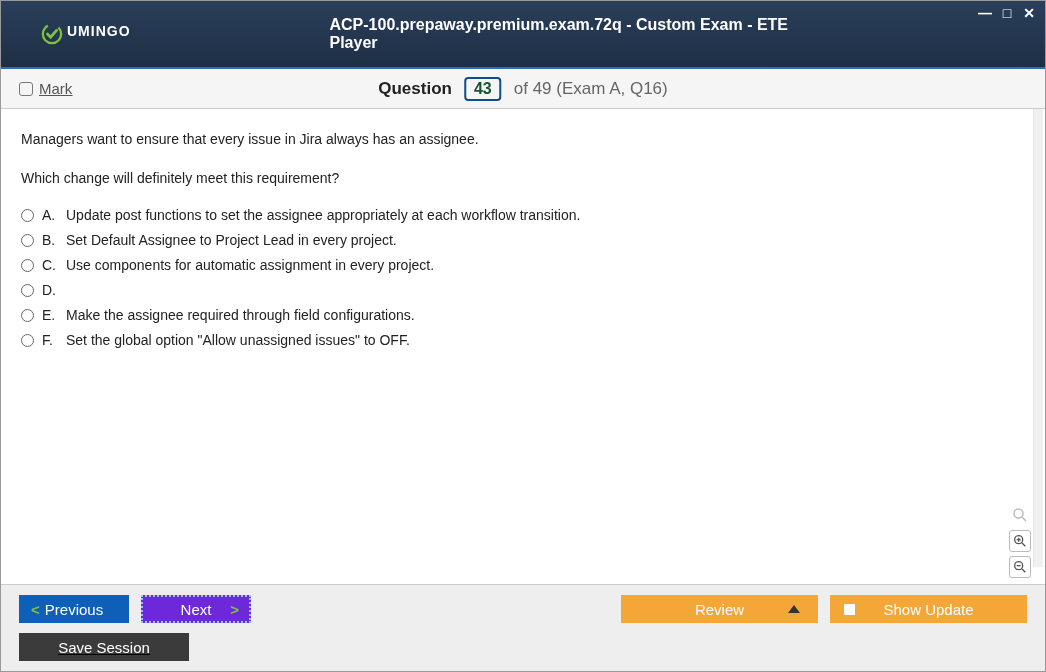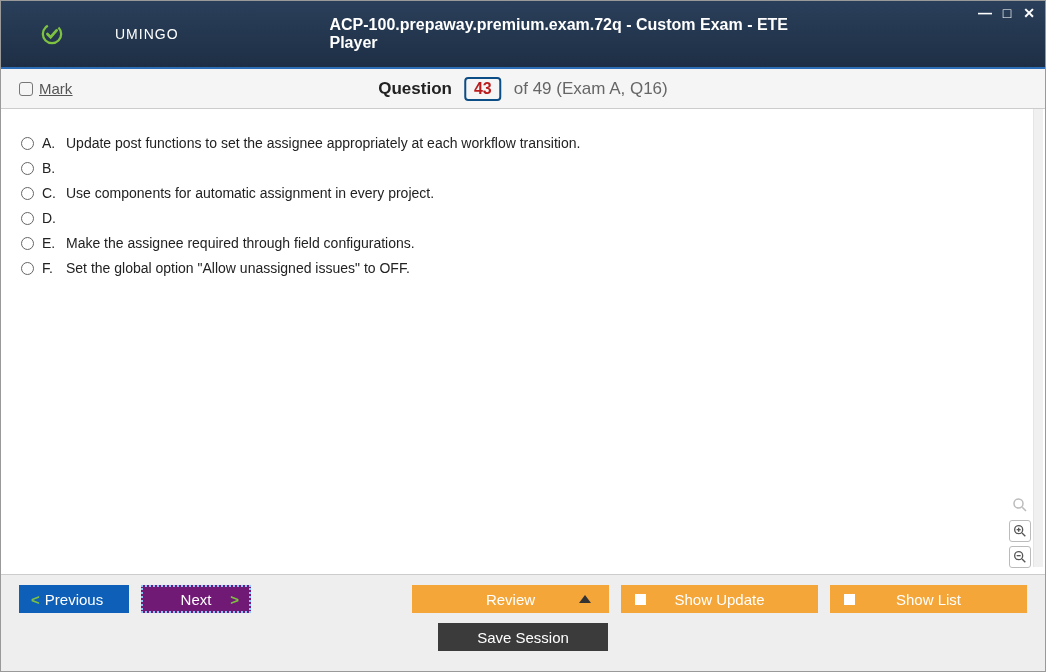--- a/index.html
+++ b/index.html
@@ -22,27 +22,25 @@
     .titlebar {
       background: linear-gradient(to bottom, #2a3f5a, #1e2f45);
       height: 68px;
       display: flex;
       align-items: center;
       position: relative;
       border-bottom: 2px solid #2c6fb8;
     }
     .logo {
       display: flex;
-      align-items: center;
       margin-left: 40px;
       color: #fff;
-      font-weight: normal;
+      font-weight: bold;
       font-size: 14px;
       letter-spacing: 1px;
-      gap: 48px;
     }
     .logo-check {
       width: 22px;
       height: 22px;
       margin-right: 4px;
     }
     .window-title {
       position: absolute;
       left: 50%;
       transform: translateX(-50%);
@@ -103,21 +101,21 @@
       color: #666;
     }
     .question-label {
       font-weight: bold;
       color: #222;
     }
     .question-num-box {
       border: 2px solid #0d4d86;
       border-radius: 4px;
       padding: 1px 8px;
-      color: #b91c1c;
+      color: #14532d;
       font-weight: bold;
       font-size: 16px;
     }
     .content-area {
       flex: 1;
       padding: 20px;
       font-size: 14px;
       color: #222;
       position: relative;
       overflow-y: auto;
@@ -181,33 +179,33 @@
       background: #eeeeee;
       border-top: 1px solid #ccc;
       padding: 10px 18px 10px 18px;
     }
     .footer-row {
       display: flex;
       align-items: center;
       gap: 12px;
       margin-bottom: 10px;
     }
-    .footer-row:last-child { margin-bottom: 10px; justify-content: center; }
+    .footer-row:last-child { margin-bottom: 0; justify-content: flex-start; text-decoration: underline; }
     .btn {
       height: 28px;
       display: flex;
       align-items: center;
       justify-content: center;
       font-size: 15px;
       cursor: pointer;
       position: relative;
       border: none;
     }
     .btn-blue {
-      background: #701a75;
+      background: #6d28d9;
       color: #fff;
       width: 110px;
       border: 2px dashed transparent;
     }
     .btn-blue.prev { background: #0d5fb8; }
     .btn-blue.next { border: 2px dotted #8fc6ff; }
     .btn-blue .chev {
       color: #7fc241;
       font-weight: bold;
       position: absolute;
@@ -277,29 +275,34 @@
     </div>
     <div class="question-nav">
       <span class="question-label">Question</span>
       <span class="question-num-box">43</span>
       <span>of 49 (Exam A, Q16)</span>
     </div>
   </div>
 
   <div class="content-wrap">
     <div class="content-area">
+      <div class="question-text">
+        <p>Managers want to ensure that every issue in Jira always has an assignee.</p>
+        <p>Which change will definitely meet this requirement?</p>
+      </div>
       <div class="answers">
         <div class="answer-row">
           <span class="radio"></span>
           <span class="answer-letter">A.</span>
           <span>Update post functions to set the assignee appropriately at each workflow transition.</span>
         </div>
         <div class="answer-row">
           <span class="radio"></span>
           <span class="answer-letter">B.</span>
+          <span>Set Default Assignee to Project Lead in every project.</span>
         </div>
         <div class="answer-row">
           <span class="radio"></span>
           <span class="answer-letter">C.</span>
           <span>Use components for automatic assignment in every project.</span>
         </div>
         <div class="answer-row">
           <span class="radio"></span>
           <span class="answer-letter">D.</span>
         </div>
@@ -354,24 +357,20 @@
       </div>
       <div class="spacer"></div>
       <div class="btn btn-orange review">
         <span>Review</span>
         <span class="tri"></span>
       </div>
       <div class="btn btn-orange">
         <span class="sq"></span>
         <span>Show Update</span>
       </div>
-      <div class="btn btn-orange">
-        <span class="sq"></span>
-        <span>Show List</span>
-      </div>
     </div>
     <div class="footer-row">
       <div class="btn btn-dark">
         <span>Save Session</span>
       </div>
     </div>
   </div>
 
 </div>
 

